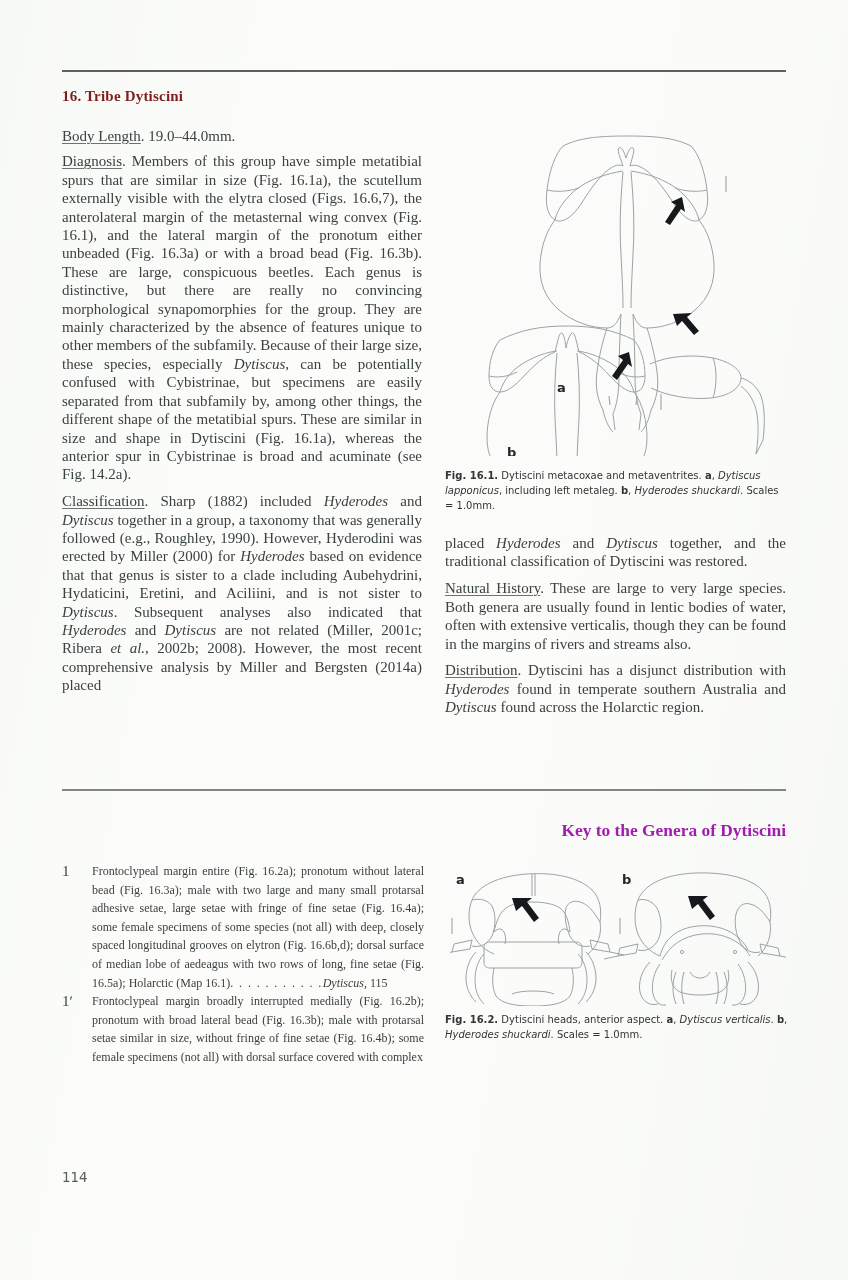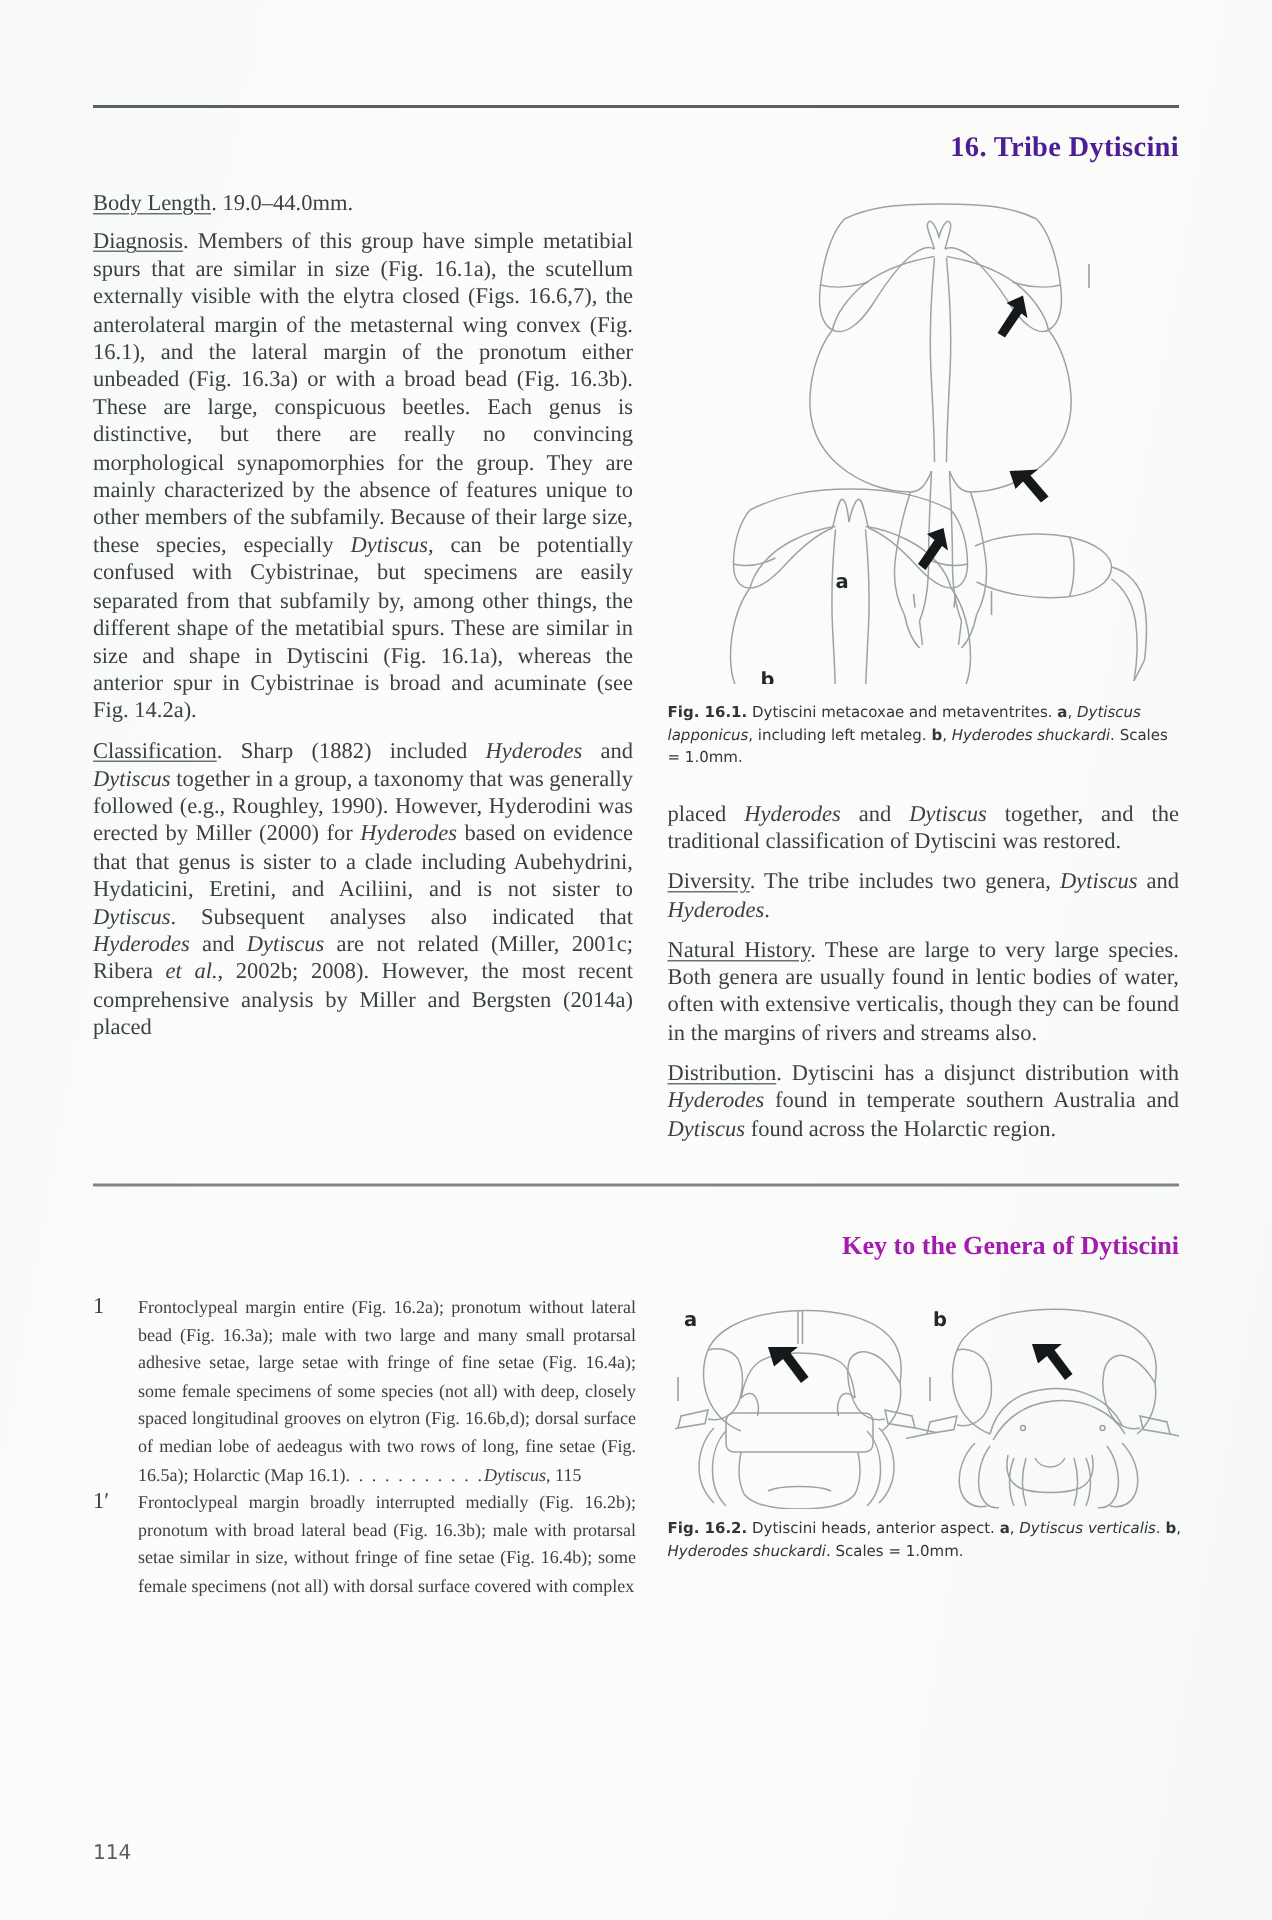--- a/index.html
+++ b/index.html
@@ -44,24 +44,24 @@
   }
   .rule.top { top: 70px; height: 2.2px; background:#59625d; }
   .rule.mid { top: 789px; height: 1.6px; background:#7e8783; }
 
   
   .chapter-title {
     position: absolute;
     left: 0;
     top: 88px;
     width: 724px;
-    text-align: right;
-    font-size: 19px;
+    text-align: left;
+    font-size: 15px;
     font-weight: bold;
-    color: #4c1d95;
+    color: #7f1d1d;
     letter-spacing: 0.2px;
   }
 
   
   .col-left {
     position: absolute;
     left: 0;
     top: 127px;
     width: 360px;
   }
@@ -163,21 +163,21 @@
     left: 388px;
     top: 866px;
     width: 336px;
     height: 140px;
   }
 
   
   .page-number {
     position: absolute;
     left: 0;
-    top: 1228px;
+    top: 1170px;
     font-family: "DejaVu Sans", sans-serif;
     font-size: 13.4px;
     color: #565f5c;
   }
 
   .fig-label {
     font-family: "DejaVu Sans", sans-serif;
     font-weight: bold;
     font-size: 13px;
     fill: #22282a;
@@ -288,21 +288,20 @@
           <path d="M228 190 L232 202 L237 197 L249 211 L254 207 L242 193 L247 189 Z"></path>
         </g>
       </svg>
     </div>
 
     <div class="fig-caption cap1"><b>Fig. 16.1.</b><span> Dytiscini metacoxae and metaventrites. </span><b>a</b><span>, </span><i>Dytiscus lapponicus</i><span>, including left metaleg. </span><b>b</b><span>, </span><i>Hyderodes shuckardi</i><span>. Scales = 1.0mm.</span></div>
 
     <div class="col-right-lower">
       <p class="body"><span>placed </span><i>Hyderodes</i><span> and </span><i>Dytiscus</i><span> together, and the traditional classification of Dytiscini was restored.</span></p>
 
-      <p class="body"><span class="lead">Diversity</span><span>. The tribe includes two genera, </span><i>Dytiscus</i><span> and </span><i>Hyderodes</i><span>.</span></p>
 
       <p class="body"><span class="lead">Natural History</span><span>. These are large to very large species. Both genera are usually found in lentic bodies of water, often with extensive verticalis, though they can be found in the margins of rivers and streams also.</span></p>
 
       <p class="body"><span class="lead">Distribution</span><span>. Dytiscini has a disjunct distribution with </span><i>Hyderodes</i><span> found in temperate southern Australia and </span><i>Dytiscus</i><span> found across the Holarctic region.</span></p>
     </div>
 
     <div class="rule mid"></div>
 
     <div class="key-title">Key to the Genera of Dytiscini</div>
 

